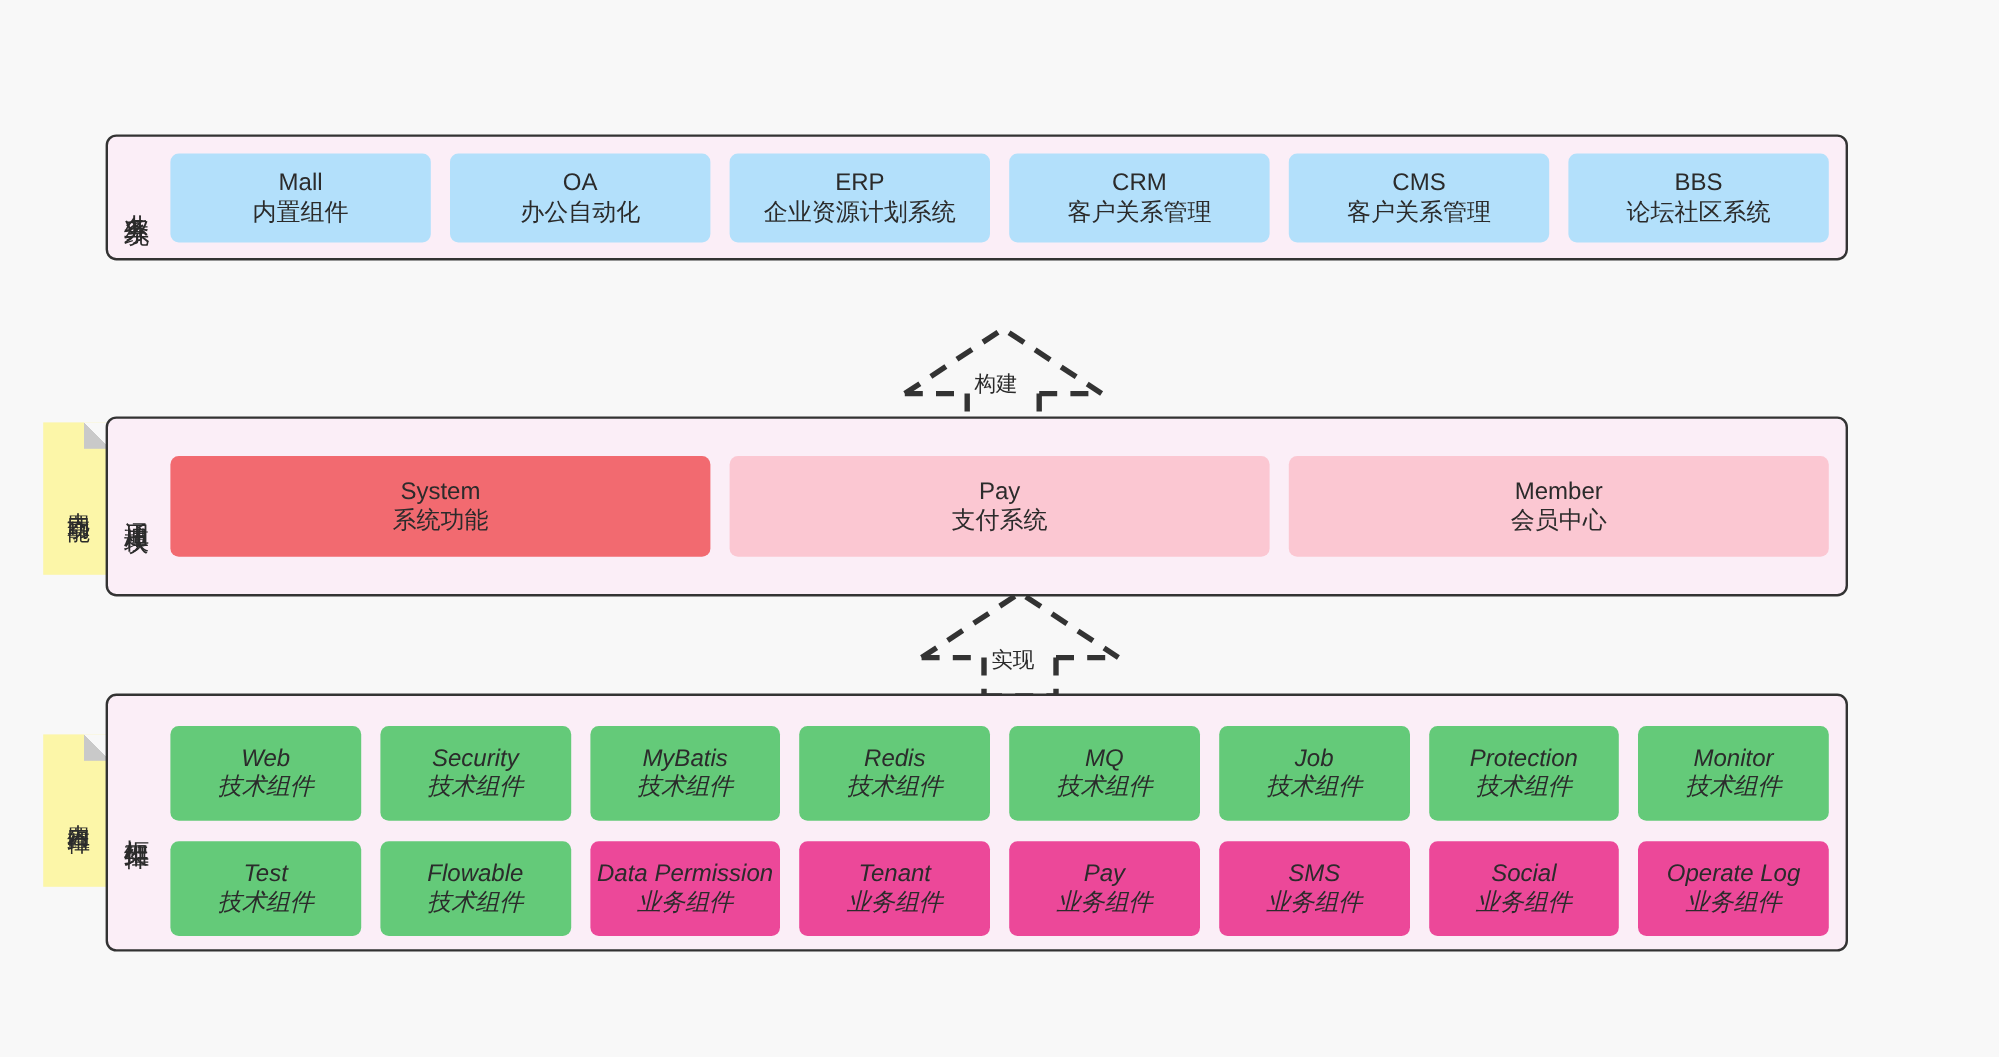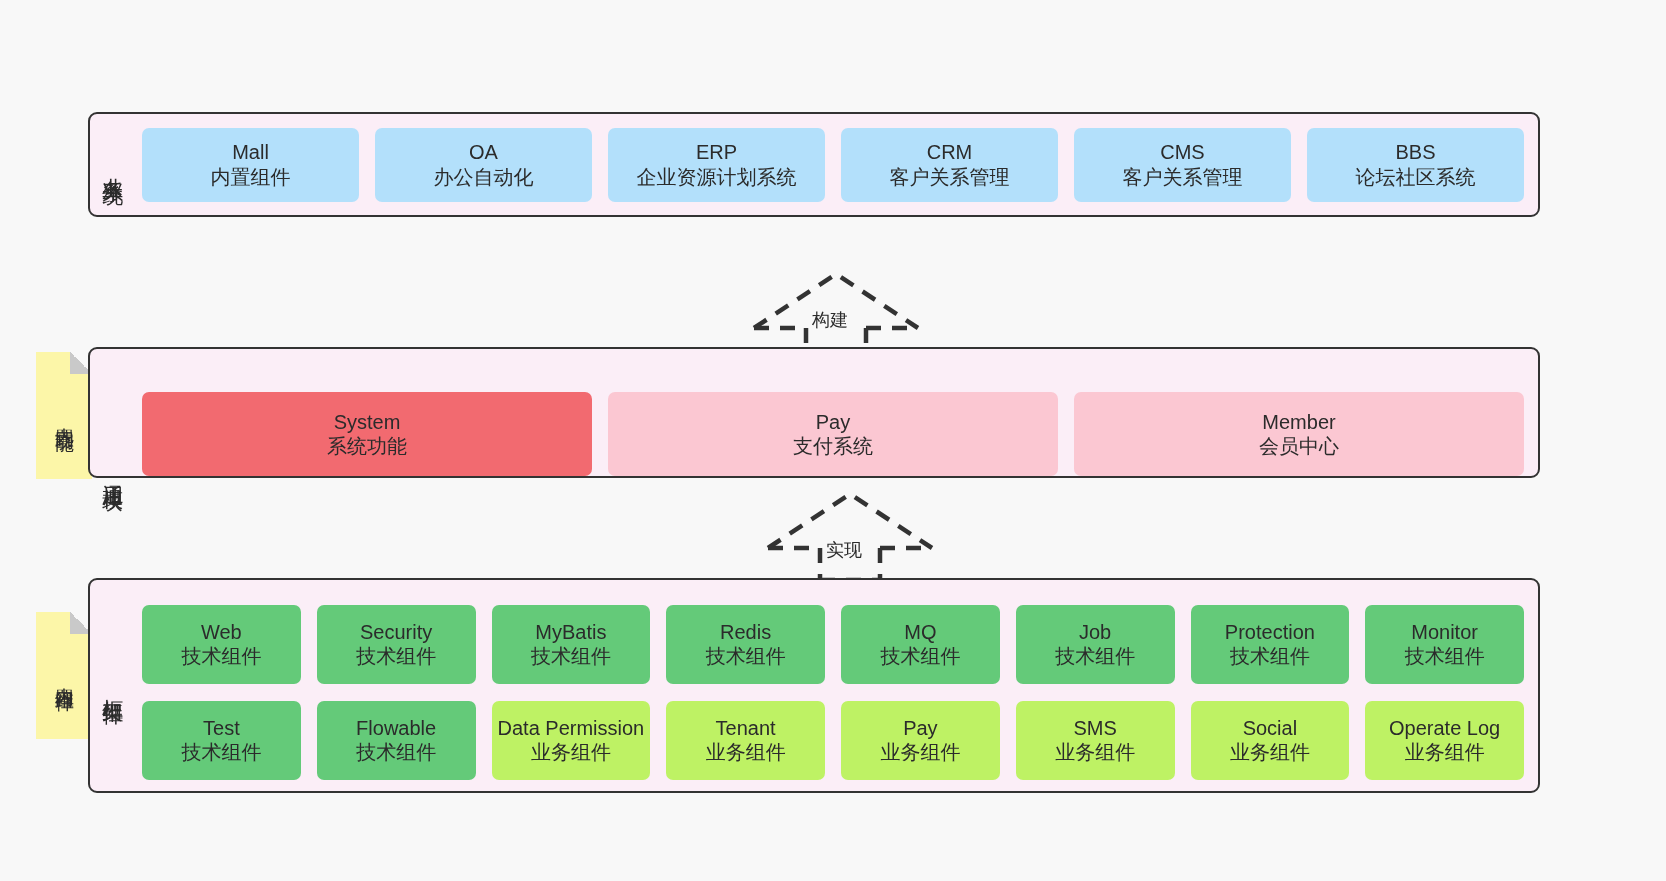--- a/index.html
+++ b/index.html
@@ -65,31 +65,31 @@
     line-height: 1.22;
     padding: 4px 6px;
   }
   .box .t1 { font-size: 20px; }
   .box .t2 { font-size: 20px; }
 
   .blue   { background: #b3e0fb; }
   .red    { background: #f26a70; }
   .pink   { background: #fbc7d2; }
   .green  { background: #64ca79; }
-  .lgreen { background: #bef264; }
+  .lgreen { background: #ec4899; }
 
   
   #layer-business { left: 88px;  top: 112px; width: 1452px; height: 105px; }
-  #layer-common   { left: 88px;  top: 347px; width: 1452px; height: 131px; align-items: flex-end; }
+  #layer-common   { left: 88px;  top: 347px; width: 1452px; height: 150px; }
   #layer-frame    { left: 88px;  top: 578px; width: 1452px; height: 215px; }
 
   #layer-business .row { height: 74px; }
   #layer-common  .row  { height: 84px; }
   #layer-frame   .row  { height: 79px; }
-  #layer-frame .layer-body { gap: 17px; padding-top: 13px; }
+  #layer-frame .layer-body { gap: 17px; padding-top: 13px; font-style: italic; }
 
   
   .note {
     position: absolute;
     background: #fcf6a8;
     width: 56px;
     display: flex;
     align-items: center;
     justify-content: center;
     font-size: 19px;

